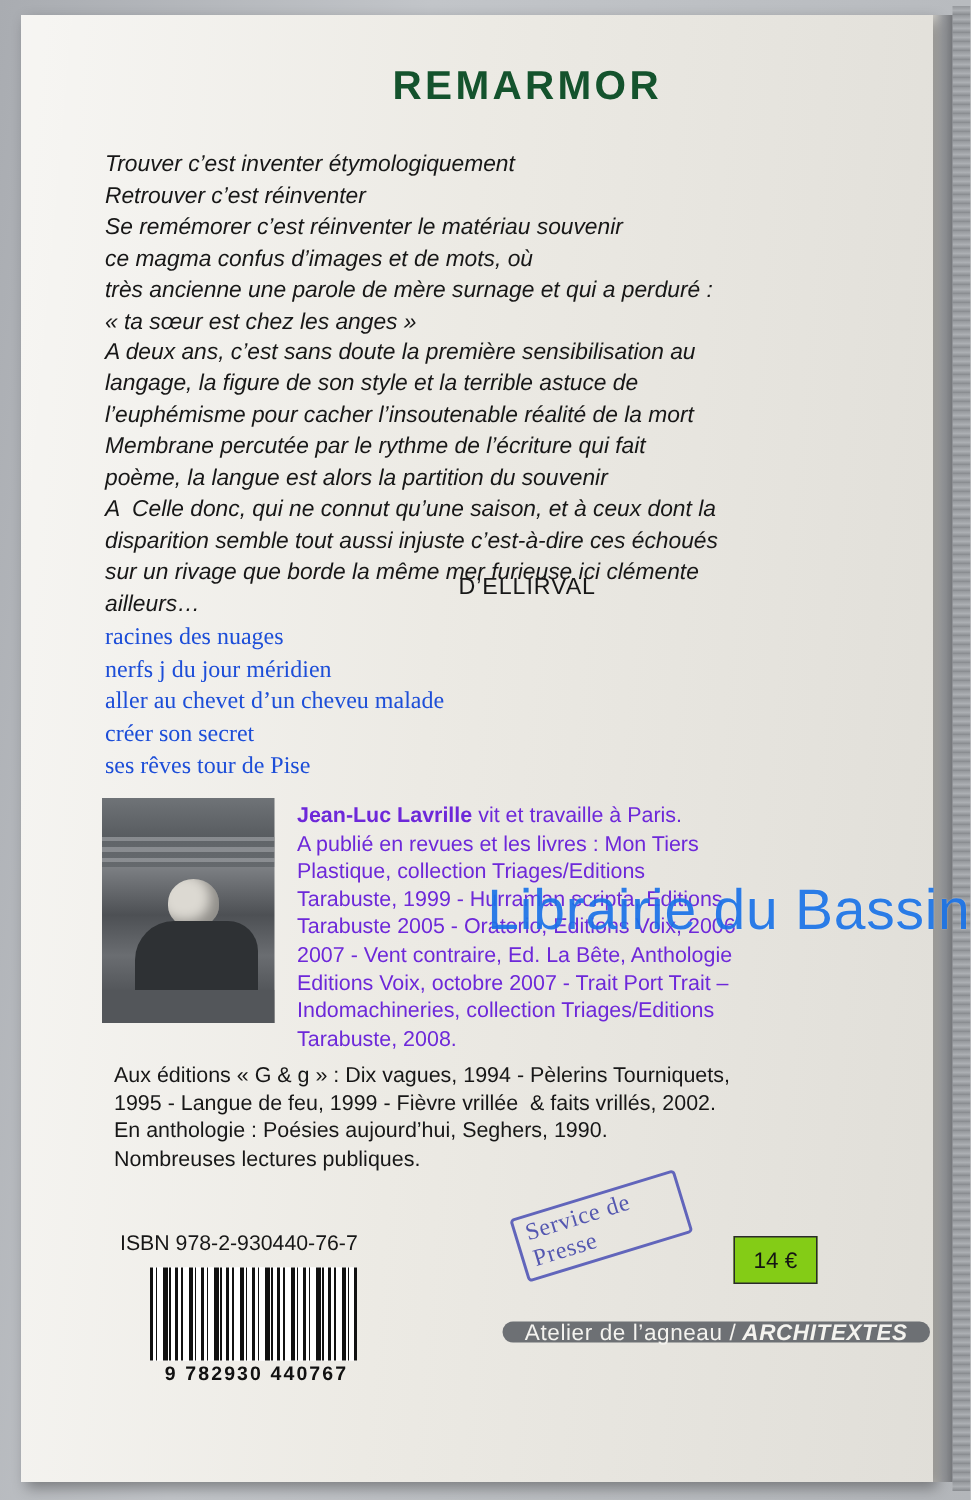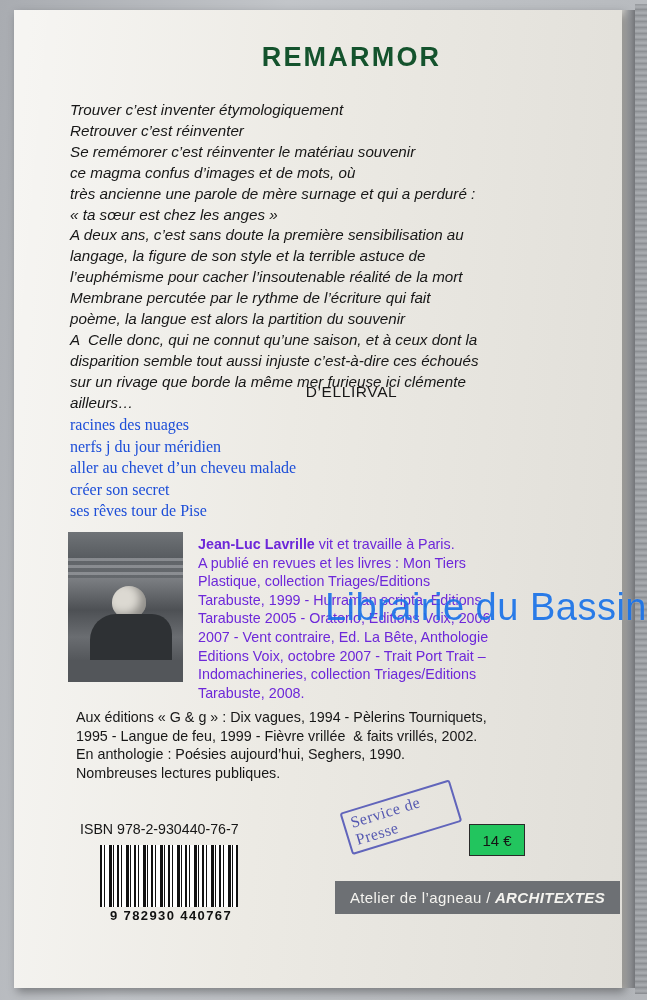--- a/index.html
+++ b/index.html
@@ -196,31 +196,31 @@
   
   #isbn {
     position: absolute;
     left: 80px;
     top: 821px;
     font-size: 14.2px;
     color: #171717;
   }
   #price {
     position: absolute;
-    left: 469px;
+    left: 489px;
     top: 824px;
     width: 54px;
     height: 30px;
     border: 1px solid #2a2a2a;
     display: flex;
     align-items: center;
     justify-content: center;
     font-size: 15px;
     color: #141414;
-    background: #22c55e;
+    background: #84cc16;
   }
   #stamp {
     position: absolute;
     left: 345px;
     top: 795px;
     width: 115px;
     height: 55px;
     color: #3b3fa8;
     font-family: "Liberation Serif", serif;
     font-size: 16px;
@@ -266,28 +266,29 @@
     color: #111;
     font-weight: bold;
   }
 
   
   #publisher {
     position: absolute;
     left: 335px;
     top: 881px;
     width: 285px;
-    height: 33px;
+    height: 14px;
     background: #6d7074;
     color: #f4f3ef;
     display: flex;
     align-items: center;
     justify-content: center;
     font-size: 15px;
     letter-spacing: .4px;
+    border-radius: 11px;
   }
   #publisher i { font-style: italic; font-weight: bold; margin-left: 4px; }
 </style>
 </head>
 <body>
 
 <div id="backdrop"></div>
 <div id="spine-edge"></div>
 <div id="spine"></div>
 

